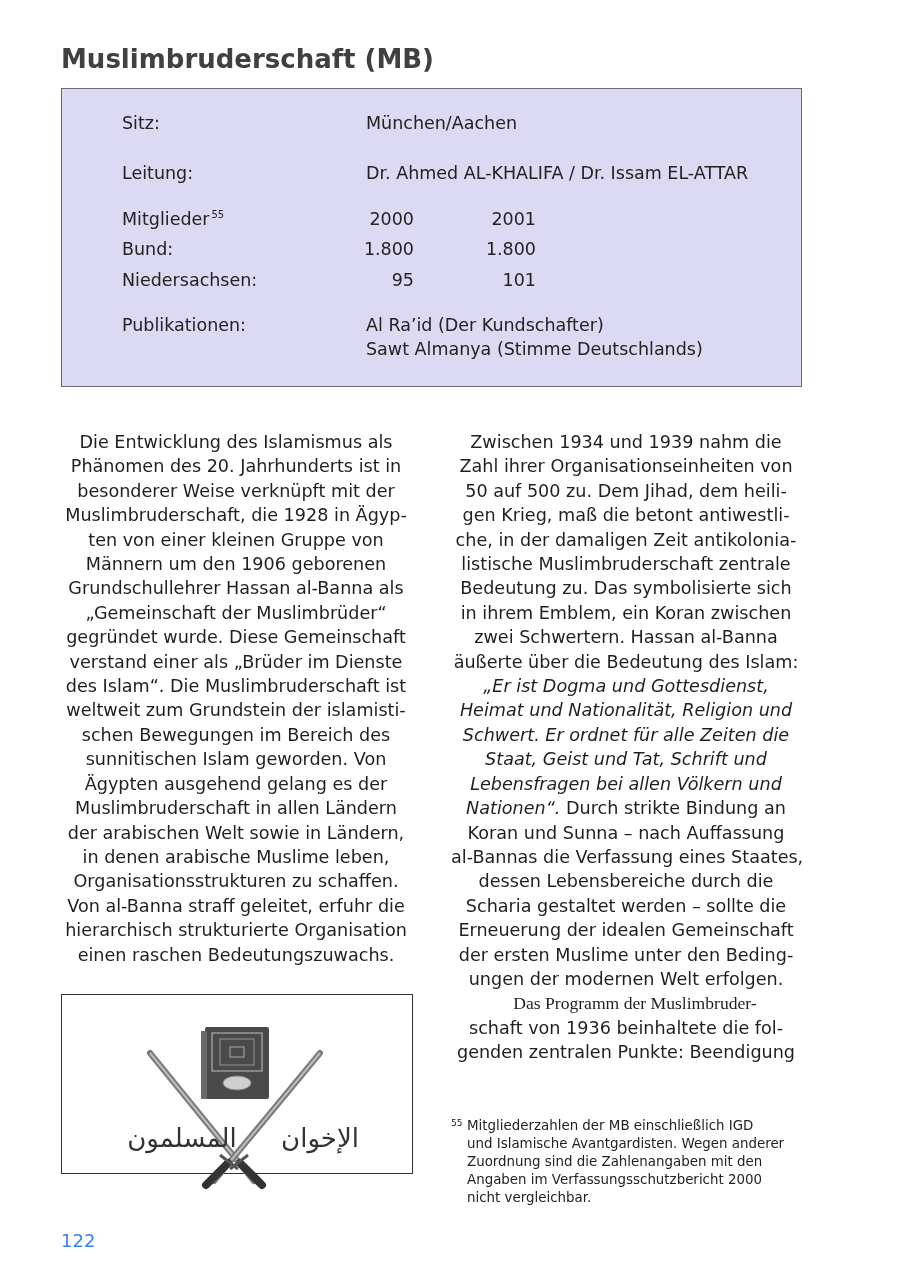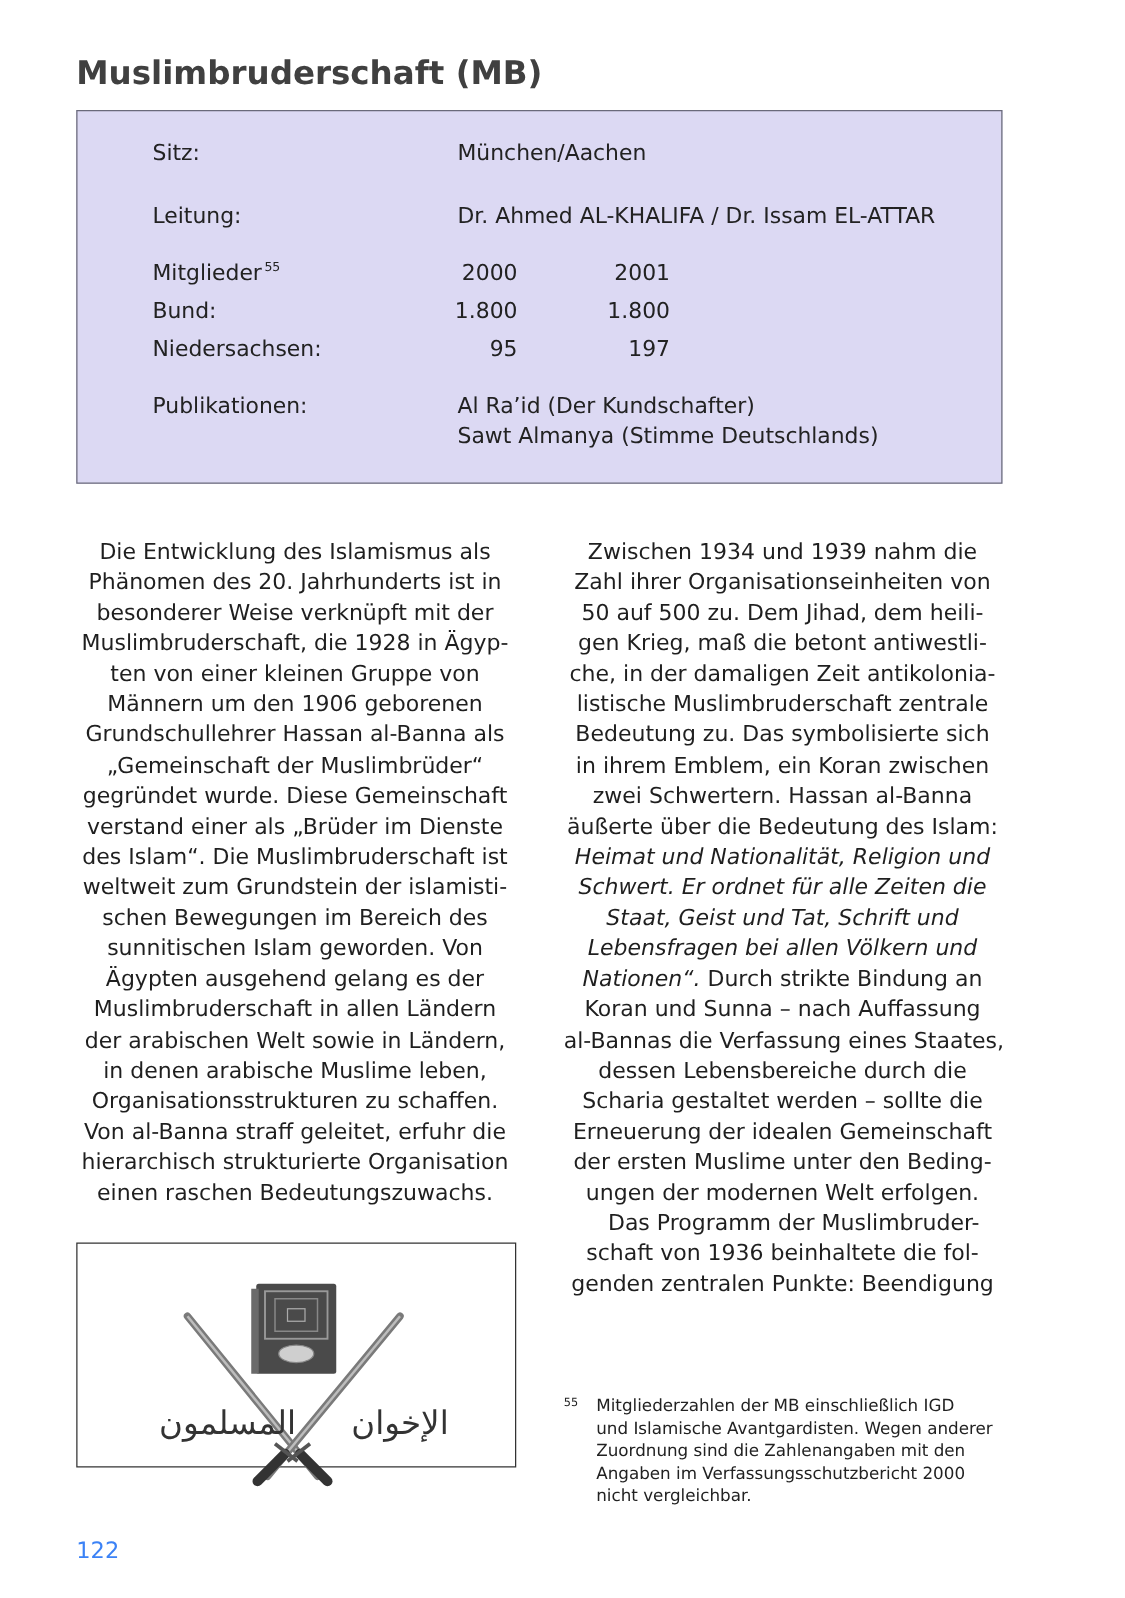--- a/index.html
+++ b/index.html
@@ -25,31 +25,31 @@
     .ib-num.c2 { left: 414px; }
     sup { font-size: 10px; vertical-align: 7px; margin-left: 2px; }
     .col {
       position: absolute; top: 430px; width: 350px;
       font-size: 17.6px; line-height: 24.4px; color: #1f1f1f; text-align: center;
     }
     .col.left { left: 61px; }
     .col.right { left: 451px; }
     .line { white-space: nowrap; display: block; }
     .italic { font-style: italic; }
-    .indent { padding-left: 18px; }
+    .indent { padding-left: 18px; font-family: Liberation Serif, serif; }
     .emblem {
       position: absolute; left: 61px; top: 994px; width: 352px; height: 180px;
       border: 1px solid #333; box-sizing: border-box; background: #fff;
     }
     .footnote {
       position: absolute; left: 451px; top: 1117px; width: 360px;
       font-size: 13.4px; line-height: 18px; color: #222;
     }
     .fn-mark { position: absolute; left: 0; top: -3px; font-size: 9px; }
-    .fn-text { margin-left: 26px; }
+    .fn-text { margin-left: 16px; }
     .fn-text span { display: block; white-space: nowrap; }
     .pagenum {
       position: absolute; left: 61px; top: 1230px; font-size: 18px; color: #3b82f6;
     }
   </style>
 </head>
 <body>
 
 <div class="title">Muslimbruderschaft (MB)</div>
 
@@ -63,21 +63,21 @@
   <div class="ib-row" style="top:120px"><span>Mitglieder</span><sup>55</sup></div>
   <div class="ib-num c1" style="top:120px">2000</div>
   <div class="ib-num c2" style="top:120px">2001</div>
 
   <div class="ib-row" style="top:150px">Bund:</div>
   <div class="ib-num c1" style="top:150px">1.800</div>
   <div class="ib-num c2" style="top:150px">1.800</div>
 
   <div class="ib-row" style="top:181px">Niedersachsen:</div>
   <div class="ib-num c1" style="top:181px">95</div>
-  <div class="ib-num c2" style="top:181px">197</div>
+  <div class="ib-num c2" style="top:181px">101</div>
 
   <div class="ib-row" style="top:226px">Publikationen:</div>
   <div class="ib-val" style="top:226px">Al Ra’id (Der Kundschafter)</div>
   <div class="ib-val" style="top:250px">Sawt Almanya (Stimme Deutschlands)</div>
 </div>
 
 <div class="col left">
   <span class="line">Die Entwicklung des Islamismus als</span>
   <span class="line">Phänomen des 20. Jahrhunderts ist in</span>
   <span class="line">besonderer Weise verknüpft mit der</span>
@@ -106,20 +106,21 @@
   <span class="line">Zwischen 1934 und 1939 nahm die</span>
   <span class="line">Zahl ihrer Organisationseinheiten von</span>
   <span class="line">50 auf 500 zu. Dem Jihad, dem heili-</span>
   <span class="line">gen Krieg, maß die betont antiwestli-</span>
   <span class="line">che, in der damaligen Zeit antikolonia-</span>
   <span class="line">listische Muslimbruderschaft zentrale</span>
   <span class="line">Bedeutung zu. Das symbolisierte sich</span>
   <span class="line">in ihrem Emblem, ein Koran zwischen</span>
   <span class="line">zwei Schwertern. Hassan al-Banna</span>
   <span class="line">äußerte über die Bedeutung des Islam:</span>
+  <span class="line italic">„Er ist Dogma und Gottesdienst,</span>
   <span class="line italic">Heimat und Nationalität, Religion und</span>
   <span class="line italic">Schwert. Er ordnet für alle Zeiten die</span>
   <span class="line italic">Staat, Geist und Tat, Schrift und</span>
   <span class="line italic">Lebensfragen bei allen Völkern und</span>
   <span class="line"><span class="italic">Nationen“.</span><span> Durch strikte Bindung an</span></span>
   <span class="line">Koran und Sunna – nach Auffassung</span>
   <span class="line">al-Bannas die Verfassung eines Staates,</span>
   <span class="line">dessen Lebensbereiche durch die</span>
   <span class="line">Scharia gestaltet werden – sollte die</span>
   <span class="line">Erneuerung der idealen Gemeinschaft</span>

